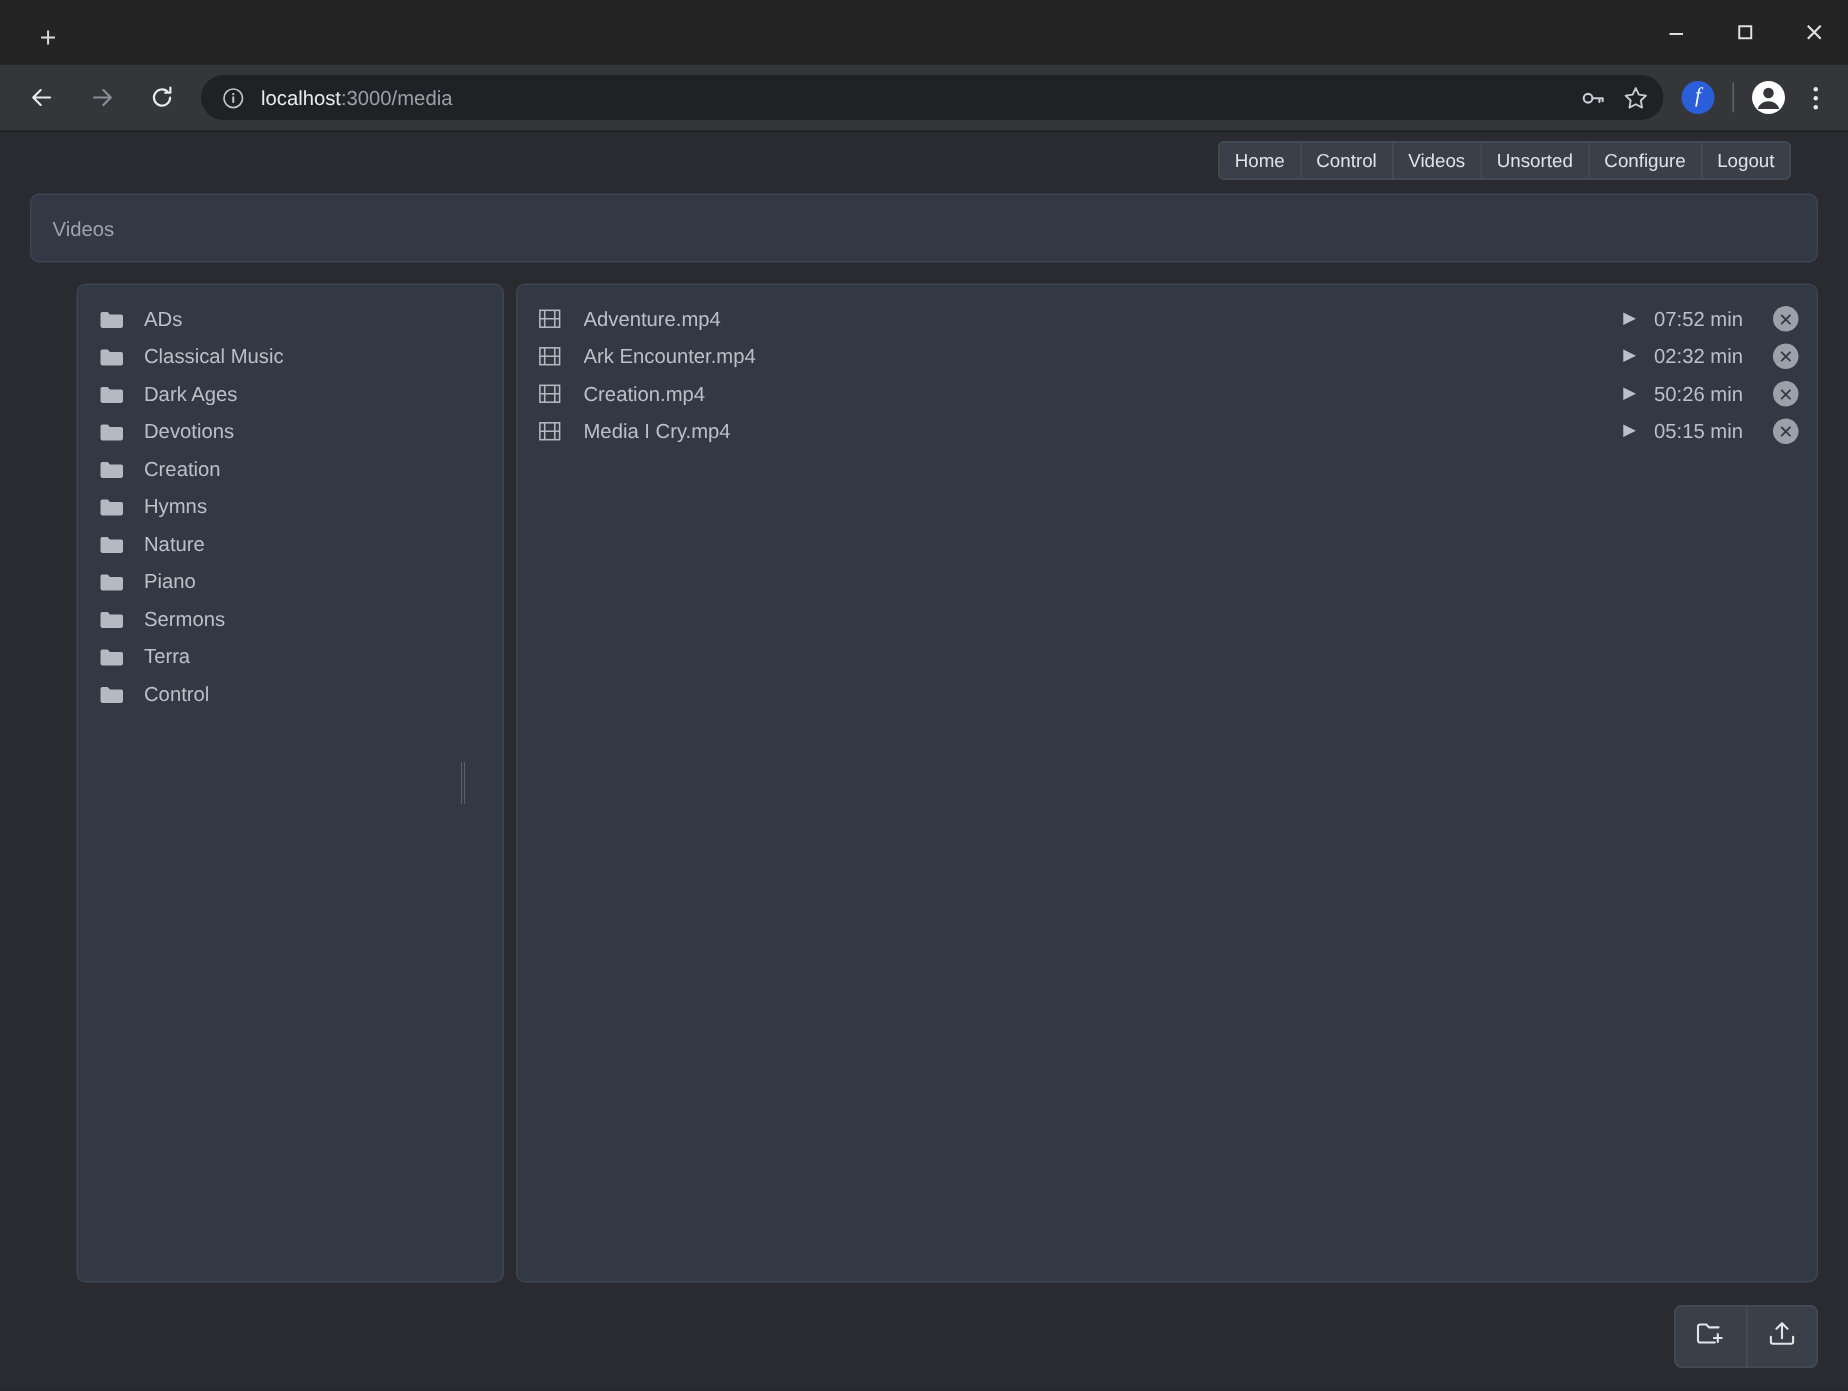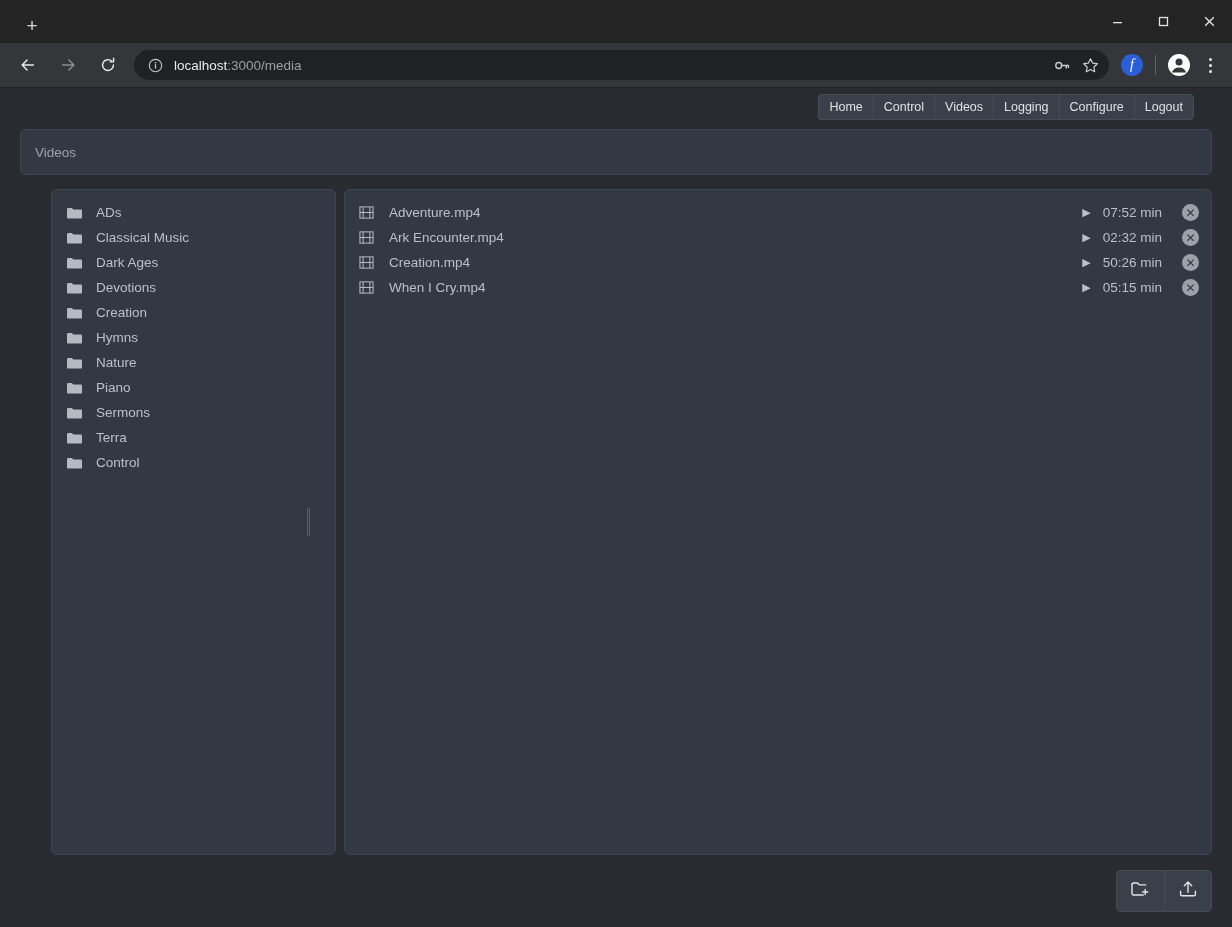--- a/index.html
+++ b/index.html
@@ -270,21 +270,21 @@
     </div>
   </div>
 
   <div class="page">
 
     <div class="navbar">
       <div class="navgroup">
         <div class="nav-btn">Home</div>
         <div class="nav-btn">Control</div>
         <div class="nav-btn">Videos</div>
-        <div class="nav-btn">Logging</div>
+        <div class="nav-btn">Unsorted</div>
         <div class="nav-btn">Configure</div>
         <div class="nav-btn">Logout</div>
       </div>
     </div>
 
     <div class="crumbbar">
       <span class="crumb">Videos</span>
     </div>
 
     <div class="panes">
@@ -427,21 +427,21 @@
           </span>
           <span class="del-ico">✕</span>
         </div>
         <div class="row">
           <span class="row-icon">
             <svg width="15" height="15" viewBox="0 0 16 16">
                 <rect x="1" y="2" width="14" height="12" fill="none" stroke="#b4bac1" stroke-width="1.1"></rect>
                 <path d="M4.4 2v12M11.6 2v12M1 8h14" stroke="#b4bac1" stroke-width="1.1"></path>
               </svg>
           </span>
-          <span class="row-name">When I Cry.mp4</span>
+          <span class="row-name">Media I Cry.mp4</span>
           <span class="row-dur">
             <span class="play-ico">▶</span>
             <span>05:15 min</span>
           </span>
           <span class="del-ico">✕</span>
         </div>
       </div>
     </div>
 
     <div class="footer">

